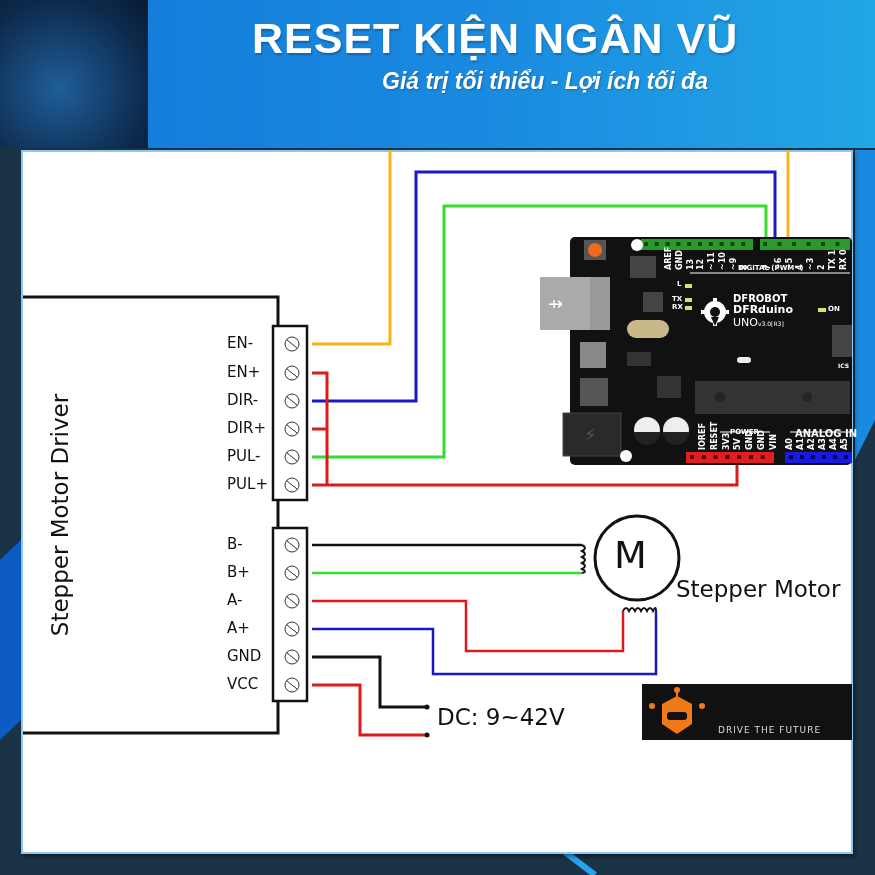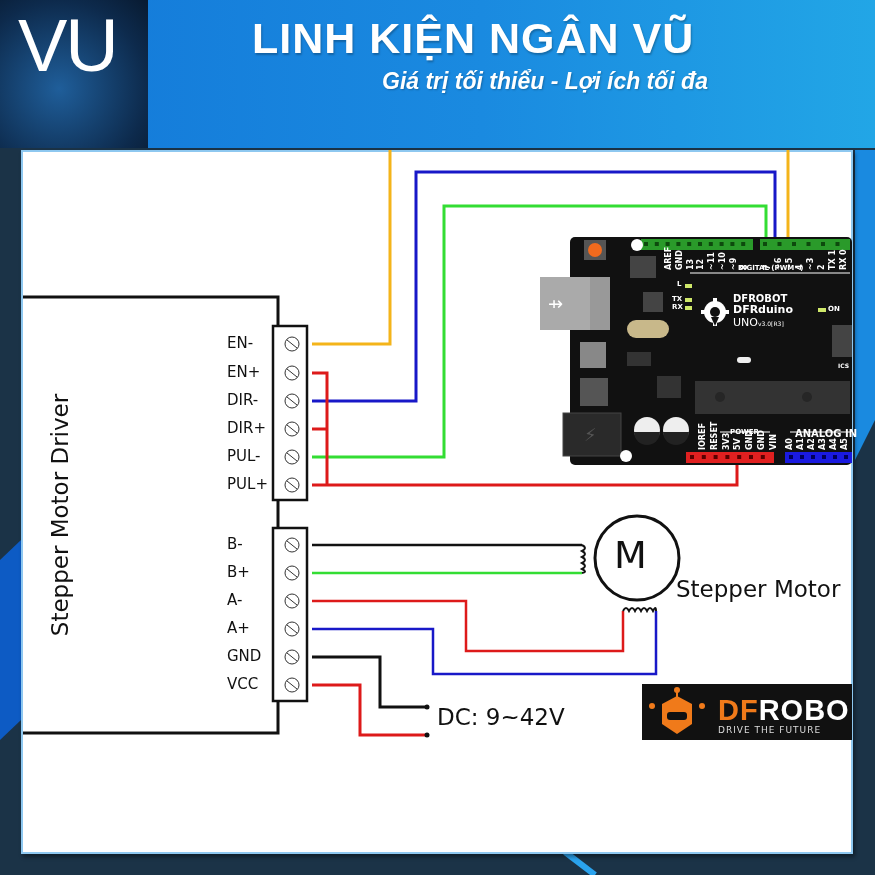--- a/index.html
+++ b/index.html
@@ -47,23 +47,22 @@
 
 <svg class="bg" viewBox="0 0 875 875">
   <rect x="0" y="0" width="875" height="875" fill="#1b3347"></rect>
   <polygon points="0,560 21,540 21,720 0,740" fill="#0d5bc4"></polygon>
   <polygon points="855,150 875,150 875,420 855,460" fill="#1a8ae0"></polygon>
   <line x1="565" y1="852" x2="595" y2="875" stroke="#2aa3ee" stroke-width="6"></line>
 </svg>
 
 <div class="header">
   <div class="logo-box">
-    <div class="logo-vu">VU</div>
   </div>
-  <div class="brand-title">LINH KIỆN NGÂN VŨ</div>
+  <div class="brand-title">RESET KIỆN NGÂN VŨ</div>
   <div class="brand-slogan">Giá trị tối thiểu - Lợi ích tối đa</div>
 </div>
 
 <div class="panel"></div>
 
 <svg class="diagram" viewBox="0 0 875 875">
 
   <g>
     <polyline points="23,297 278,297 278,326" fill="none" stroke="#111" stroke-width="3"></polyline>
     <polyline points="278,500 278,528" fill="none" stroke="#111" stroke-width="3"></polyline>
@@ -285,15 +284,14 @@
 
 <div class="dfrobot-logo">
   <svg width="70" height="56">
     <polygon points="20,20 35,12 50,20 50,40 35,50 20,40" fill="#f07a1a"></polygon>
     <rect x="25" y="28" width="20" height="8" rx="3" fill="#111"></rect>
     <circle cx="35" cy="6" r="3" fill="#f07a1a"></circle>
     <line x1="35" y1="6" x2="35" y2="14" stroke="#f07a1a" stroke-width="2"></line>
     <circle cx="10" cy="22" r="3" fill="#f07a1a"></circle>
     <circle cx="60" cy="22" r="3" fill="#f07a1a"></circle>
   </svg>
-  <div class="df-text"><span class="df">DF</span><span>ROBO</span></div>
   <div class="df-tag">DRIVE THE FUTURE</div>
 </div>
 
 </body></html>

